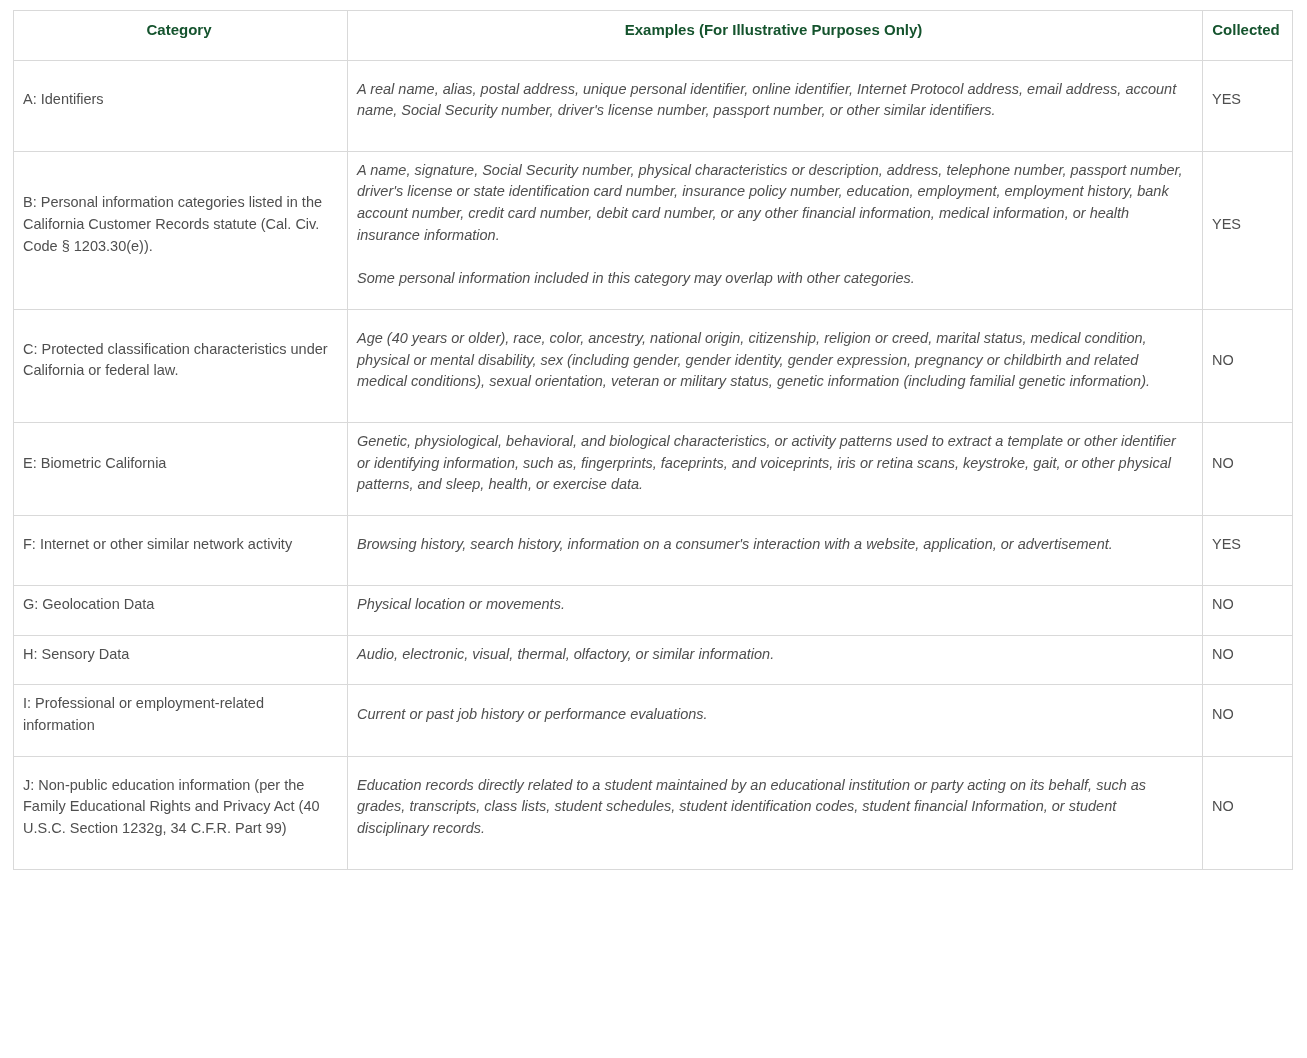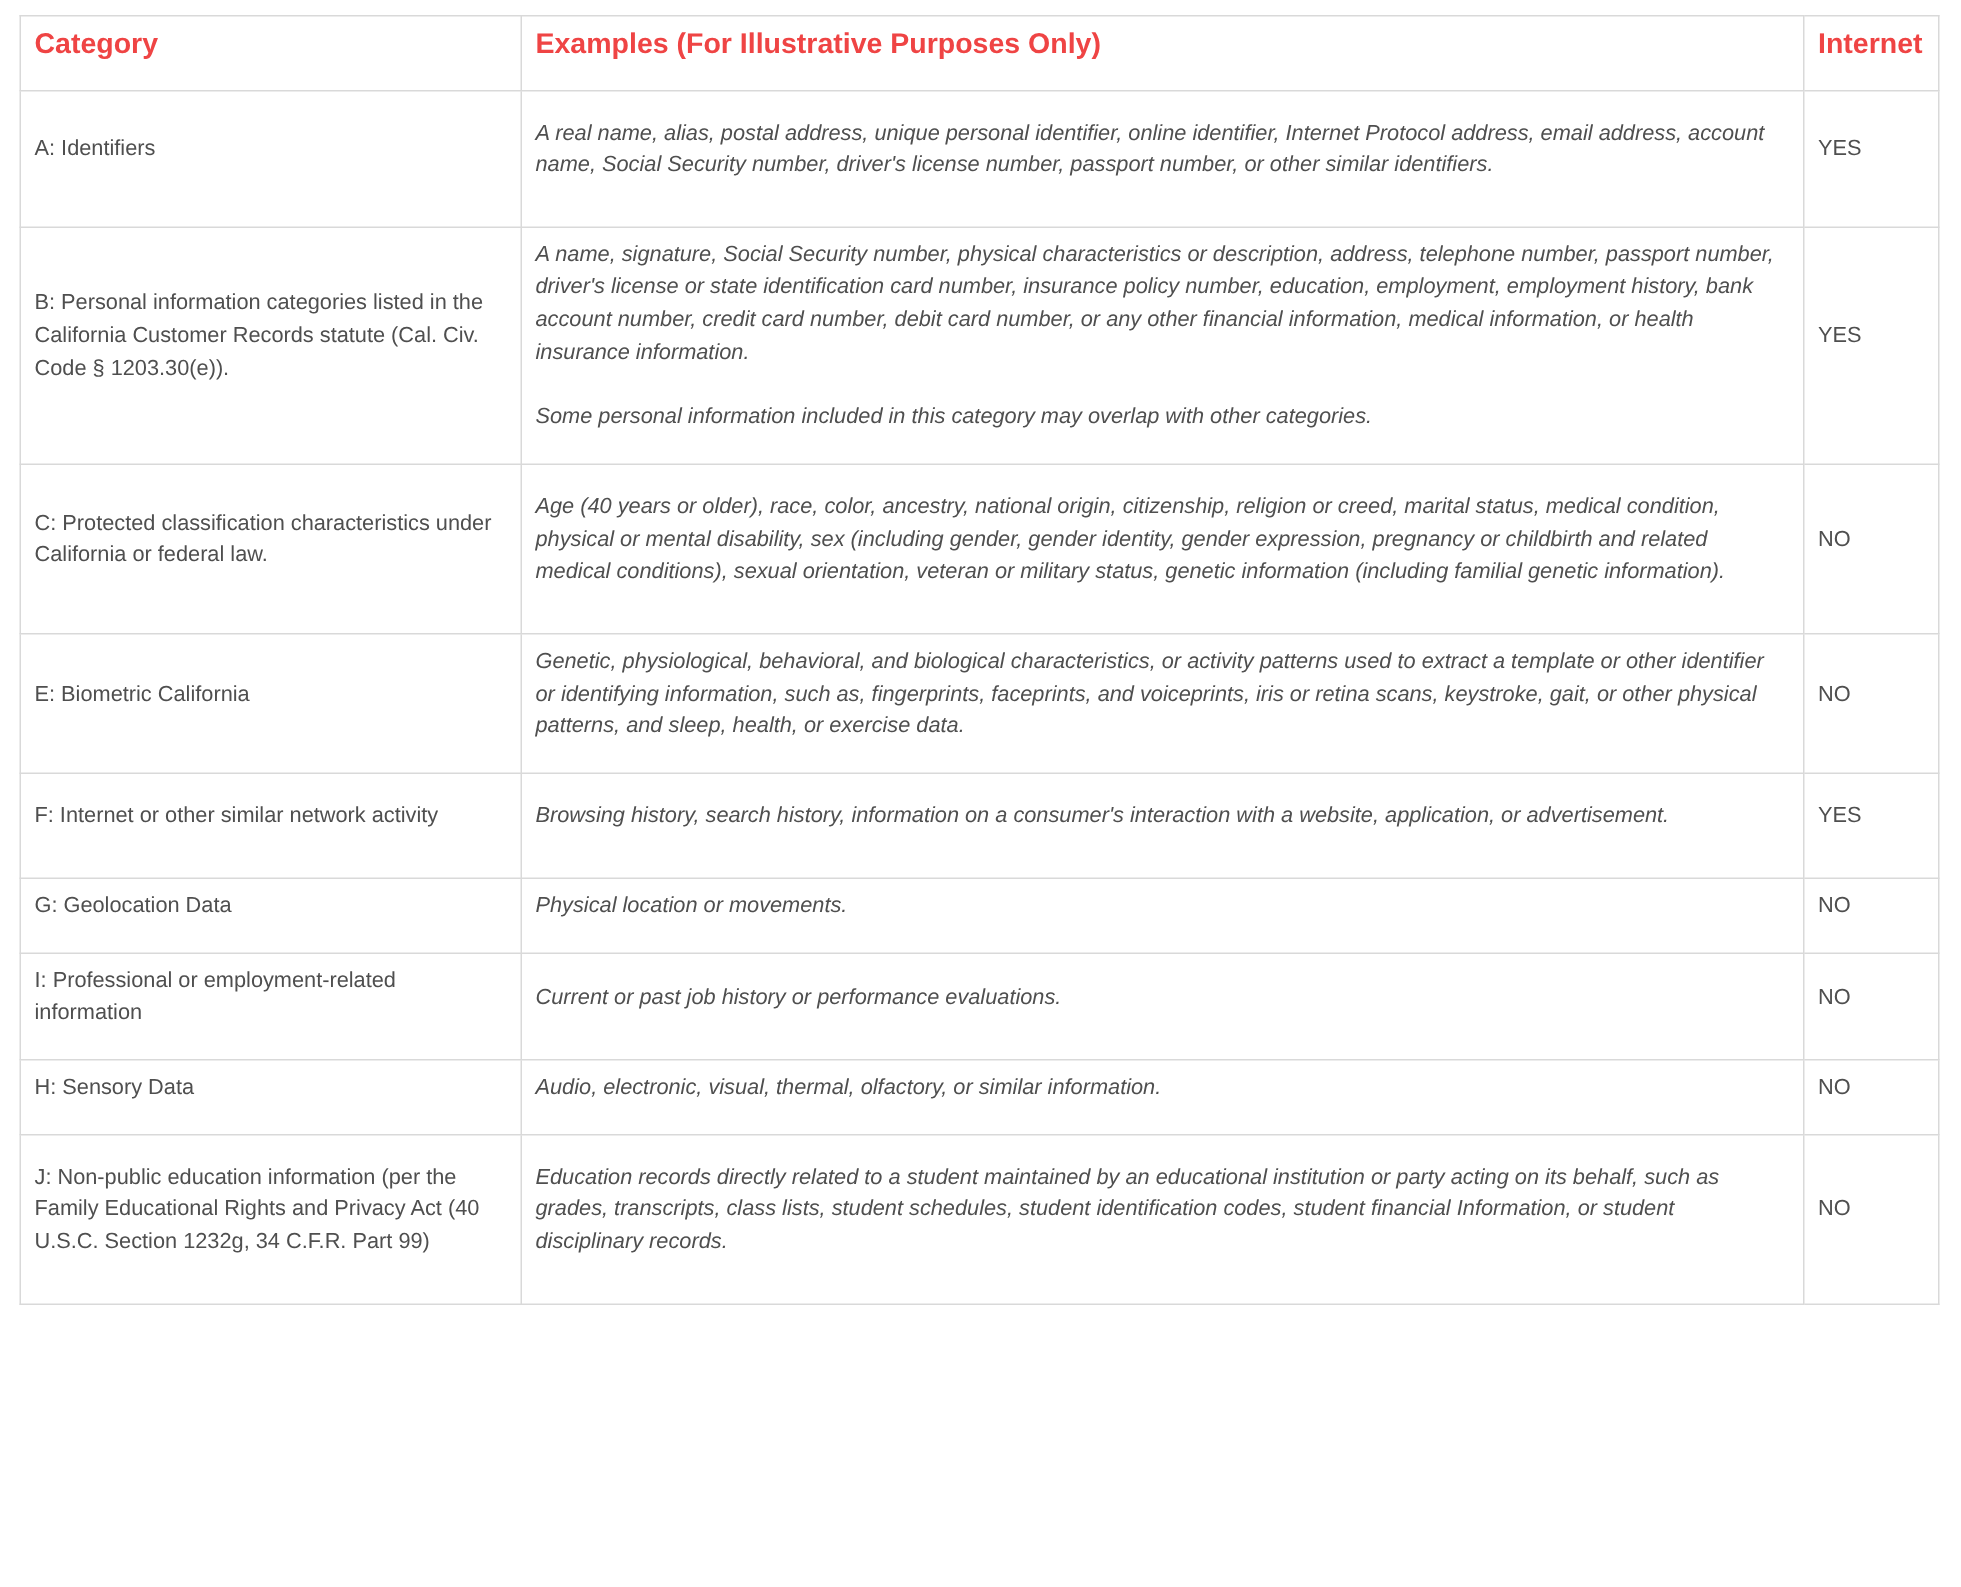--- a/index.html
+++ b/index.html
@@ -26,25 +26,25 @@
   table.privacy-table col.col-collected { width: 90px; }
   table.privacy-table th,
   table.privacy-table td {
     border: 1px solid #d9d9d9;
     padding: 8px 12px 19px 9px;
     vertical-align: middle;
     box-sizing: border-box;
     overflow: hidden;
   }
   table.privacy-table th {
-    text-align: left;
+    text-align: center;
     font-weight: bold;
-    font-size: 19px;
+    font-size: 15px;
     line-height: 21.7px;
-    color: #ef4444;
+    color: #14532d;
     vertical-align: middle;
   }
   table.privacy-table td {
     font-size: 14.5px;
     line-height: 21.7px;
     color: #4f4f4f;
     font-weight: 400;
   }
   td.examples-cell {
     white-space: pre-line;
@@ -61,21 +61,21 @@
   <table class="privacy-table">
     <colgroup>
       <col class="col-category">
       <col class="col-examples">
       <col class="col-collected">
     </colgroup>
     <thead>
       <tr style="height:49px">
         <th>Category</th>
         <th>Examples (For Illustrative Purposes Only)</th>
-        <th>Internet</th>
+        <th>Collected</th>
       </tr>
     </thead>
     <tbody>
       <tr style="height:91px">
         <td class="category-cell">A: Identifiers</td>
         <td class="examples-cell">A real name, alias, postal address, unique personal identifier, online identifier, Internet Protocol address, email address, account name, Social Security number, driver's license number, passport number, or other similar identifiers.</td>
         <td class="collected-cell">YES</td>
       </tr>
       <tr style="height:152px">
         <td class="category-cell">B: Personal information categories listed in the California Customer Records statute (Cal. Civ. Code § 1203.30(e)).</td>
@@ -97,28 +97,28 @@
       <tr style="height:70px">
         <td class="category-cell">F: Internet or other similar network activity</td>
         <td class="examples-cell">Browsing history, search history, information on a consumer's interaction with a website, application, or advertisement.</td>
         <td class="collected-cell">YES</td>
       </tr>
       <tr style="height:49px">
         <td class="category-cell">G: Geolocation Data</td>
         <td class="examples-cell">Physical location or movements.</td>
         <td class="collected-cell">NO</td>
       </tr>
+      <tr style="height:49px">
+        <td class="category-cell">H: Sensory Data</td>
+        <td class="examples-cell">Audio, electronic, visual, thermal, olfactory, or similar information.</td>
+        <td class="collected-cell">NO</td>
+      </tr>
       <tr style="height:70px">
         <td class="category-cell">I: Professional or employment-related information</td>
         <td class="examples-cell">Current or past job history or performance evaluations.</td>
-        <td class="collected-cell">NO</td>
-      </tr>
-      <tr style="height:49px">
-        <td class="category-cell">H: Sensory Data</td>
-        <td class="examples-cell">Audio, electronic, visual, thermal, olfactory, or similar information.</td>
         <td class="collected-cell">NO</td>
       </tr>
       <tr style="height:113px">
         <td class="category-cell">J: Non-public education information (per the Family Educational Rights and Privacy Act (40 U.S.C. Section 1232g, 34 C.F.R. Part 99)</td>
         <td class="examples-cell">Education records directly related to a student maintained by an educational institution or party acting on its behalf, such as grades, transcripts, class lists, student schedules, student identification codes, student financial Information, or student disciplinary records.</td>
         <td class="collected-cell">NO</td>
       </tr>
     </tbody>
   </table>
 </div>

